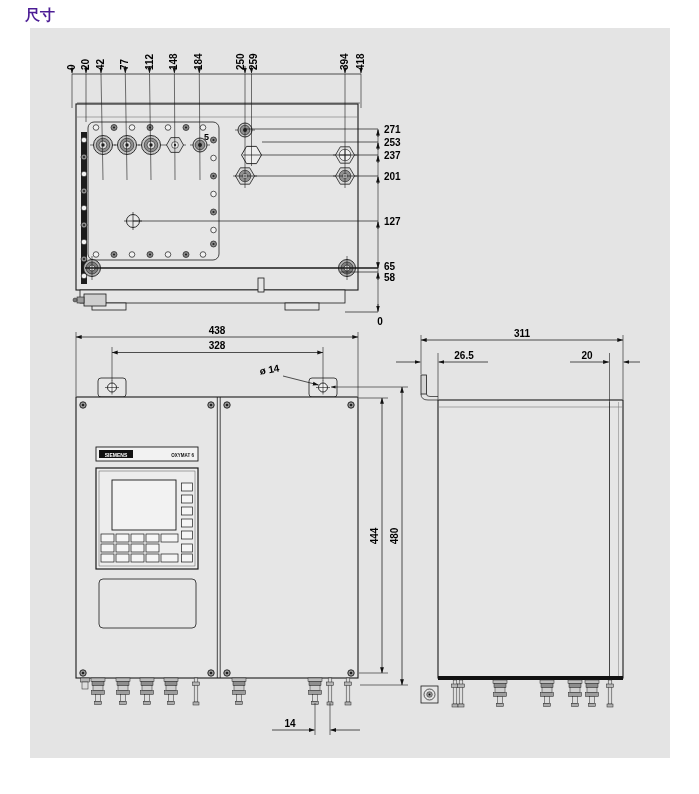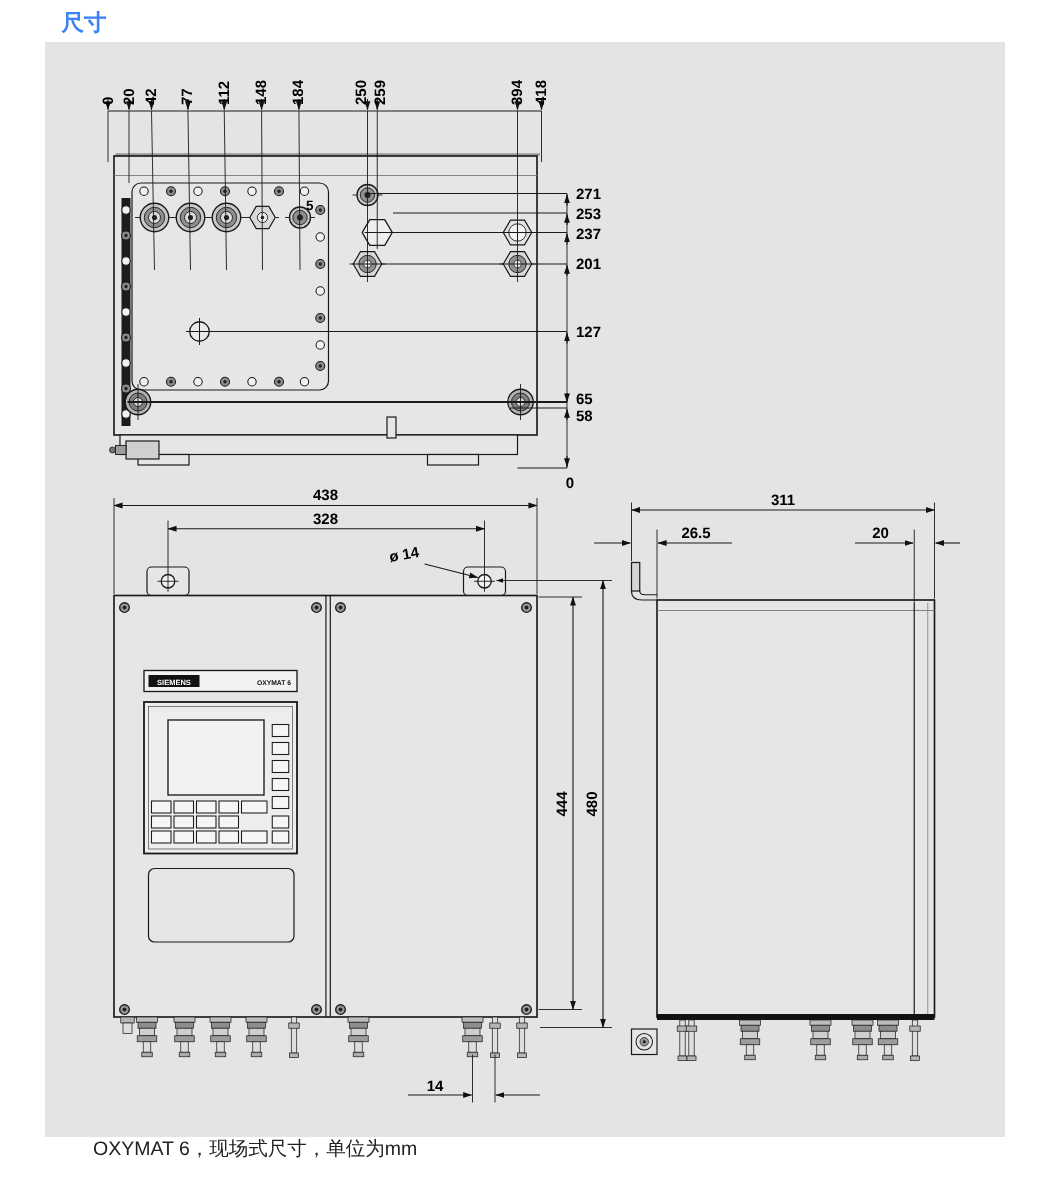--- a/index.html
+++ b/index.html
@@ -1,18 +1,18 @@
 <!DOCTYPE html>
 <html><head>
 <meta charset="utf-8">
 <style>
   html,body{margin:0;padding:0;background:#ffffff;}
   body{width:699px;height:794px;position:relative;font-family:"Liberation Sans",sans-serif;}
   .stage{position:absolute;inset:0;}
-  .heading{position:absolute;left:25px;top:6px;font-size:15px;font-weight:bold;color:#3b82f6;margin-left:16px;}
+  .heading{position:absolute;left:25px;top:6px;font-size:15px;font-weight:bold;color:#4c1d95;}
   .panel{position:absolute;left:30px;top:28px;width:640px;height:730px;background:#e4e4e4;}
   .caption{position:absolute;left:62px;top:757px;font-size:13px;color:#222;}
   svg{display:block;}
   
   .ol{fill:#e6e6e6;stroke:#1a1a1a;stroke-width:1.1;}
   .ol2{fill:#e6e6e6;stroke:#1a1a1a;stroke-width:0.8;}
   .wfill{fill:#f2f2f2;stroke:#1a1a1a;stroke-width:0.9;}
   .thin{stroke:#1a1a1a;stroke-width:0.6;fill:none;}
   .seam{stroke:#777;stroke-width:0.6;fill:none;}
   .dim{stroke:#1a1a1a;stroke-width:0.75;fill:none;}
@@ -393,14 +393,13 @@
         <text class="d" x="434" y="330.5" text-anchor="middle">26.5</text>
 
         <line x1="579.5" y1="325" x2="579.5" y2="374" class="thin"></line>
         <line x1="540" y1="334" x2="578.8" y2="334" class="dim" marker-end="url(#arr)"></line>
         <line x1="610" y1="334" x2="593.7" y2="334" class="dim" marker-end="url(#arr)"></line>
         <text class="d" x="557" y="330.5" text-anchor="middle">20</text>
       </g>
     </svg>
   </div>
 
-  <div class="caption">OXYMAT 6，现场式尺寸，单位为mm</div>
 </div>
 
 </body></html>

